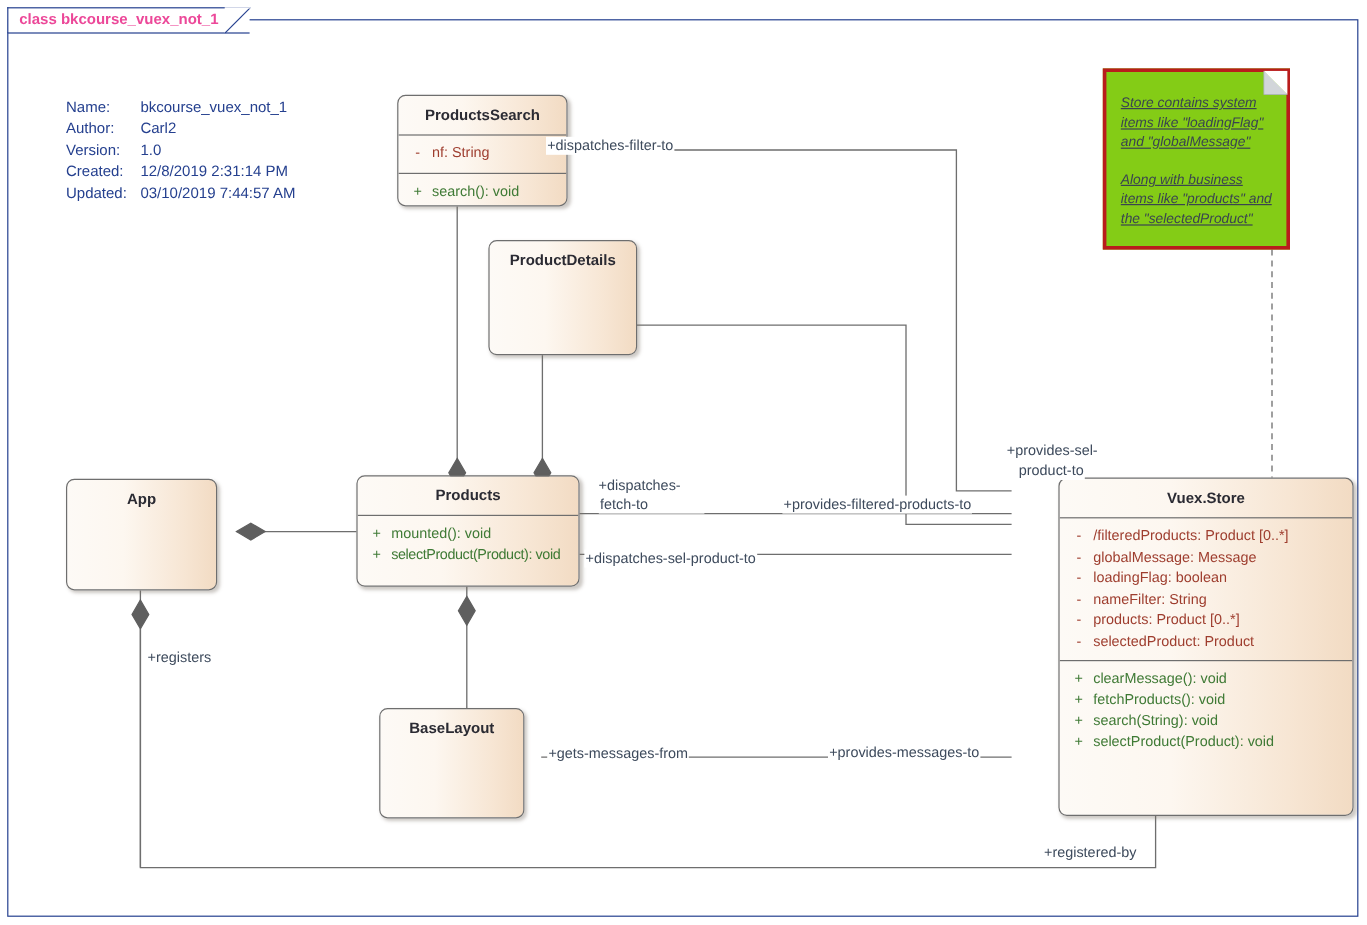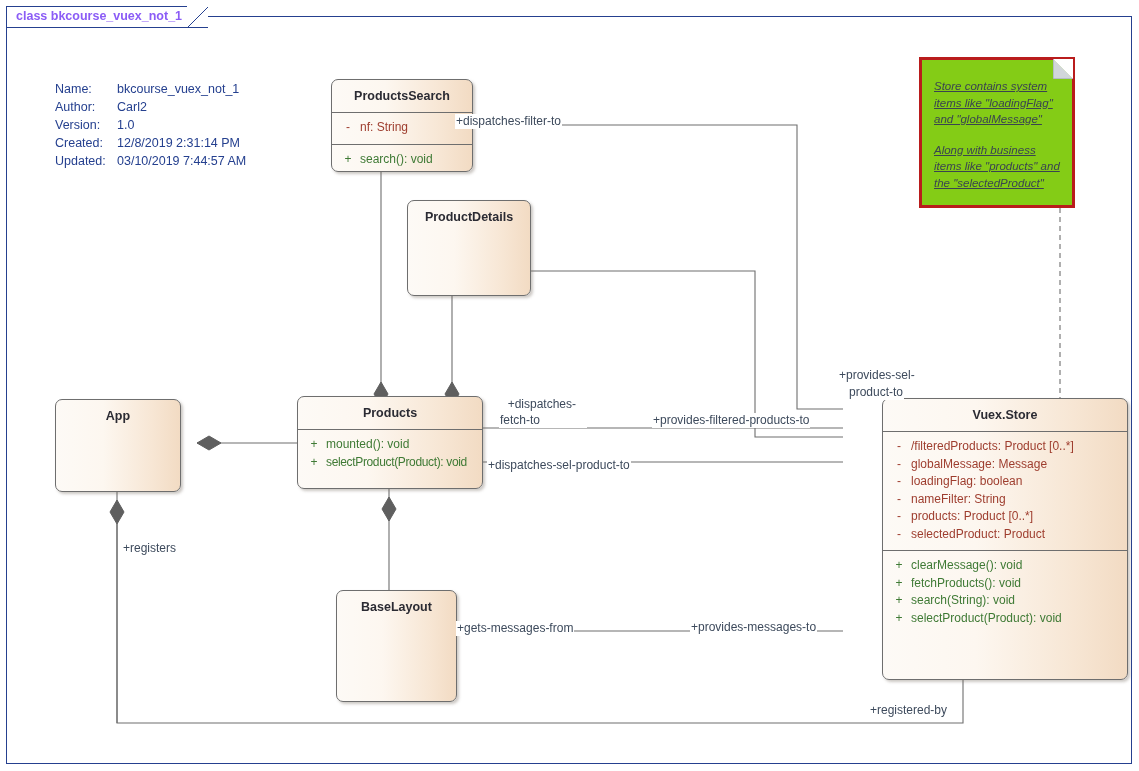--- a/index.html
+++ b/index.html
@@ -3,21 +3,21 @@
 <meta charset="utf-8">
 <style>
   html,body{margin:0;padding:0;background:#ffffff;}
   body{font-family:"Liberation Sans",sans-serif;}
   #stage{position:relative;width:1139px;height:771px;background:#fff;overflow:hidden;}
 
   
   #frame{position:absolute;left:6px;top:16px;width:1126px;height:748px;border:1px solid #25408f;box-sizing:border-box;}
   #titletab{position:absolute;left:6px;top:6px;height:22px;box-sizing:border-box;
             border:1px solid #25408f;border-right:none;background:#fff;
-            padding:2px 26px 2px 9px;font-size:12.5px;font-weight:bold;color:#8b5cf6;
+            padding:2px 26px 2px 9px;font-size:12.5px;font-weight:bold;color:#ec4899;
             white-space:nowrap;z-index:6;}
   #titletab .slant{position:absolute;right:-1px;top:-1px;width:22px;height:22px;overflow:hidden;}
   #titletab .slant svg{display:block;}
 
   
   #meta{position:absolute;left:55px;top:80px;font-size:12.5px;color:#25408f;line-height:18px;z-index:5;}
   #meta table{border-collapse:collapse;}
   #meta td{padding:0;font-size:12.5px;color:#25408f;white-space:nowrap;vertical-align:top;}
   #meta td.k{width:62px;}
 
@@ -172,21 +172,21 @@
         <span class="vis">+</span>
         <span class="txt">selectProduct(Product): void</span>
       </div>
     </div>
   </div>
 
   <div class="cls" style="left:55px;top:399px;width:126px;height:93px;">
     <div class="name">App</div>
   </div>
 
-  <div class="cls" style="left:336px;top:590px;width:121px;height:112px;">
+  <div class="cls" style="left:316px;top:590px;width:121px;height:92px;">
     <div class="name">BaseLayout</div>
   </div>
 
   <div class="cls" style="left:882px;top:398px;width:246px;height:282px;">
     <div class="name">Vuex.Store</div>
     <div class="sep"></div>
     <div class="compartment">
       <div class="row attr">
         <span class="vis">-</span>
         <span class="txt">/filteredProducts: Product [0..*]</span>
@@ -241,21 +241,21 @@
         <path d="M0,0 L0,20 L20,20 Z" fill="#d2d6da"></path>
         <path d="M0,0 L0,20 L20,20" stroke="#9aa3ad" stroke-width="1" fill="none"></path>
       </svg>
     </span>
     <p>Store contains system items like "loadingFlag" and "globalMessage"</p>
     <p>Along with business items like "products" and the "selectedProduct"</p>
   </div>
 
   <div class="lbl" style="left:455px;top:102px;">+dispatches-filter-to</div>
 
-  <div class="lbl c2" style="left:489px;top:385px;text-align:right;">+dispatches-</div>
+  <div class="lbl c2" style="left:489px;top:385px;text-align:center;">+dispatches-</div>
   <div class="lbl c2" style="left:499px;top:401px;text-align:left;">fetch-to</div>
 
   <div class="lbl" style="left:652px;top:401px;">+provides-filtered-products-to</div>
 
   <div class="lbl" style="left:487px;top:446px;">+dispatches-sel-product-to</div>
 
   <div class="lbl" style="left:838px;top:356px;">+provides-sel-</div>
   <div class="lbl" style="left:848px;top:373px;">product-to</div>
 
   <div class="lbl" style="left:456px;top:609px;">+gets-messages-from</div>

